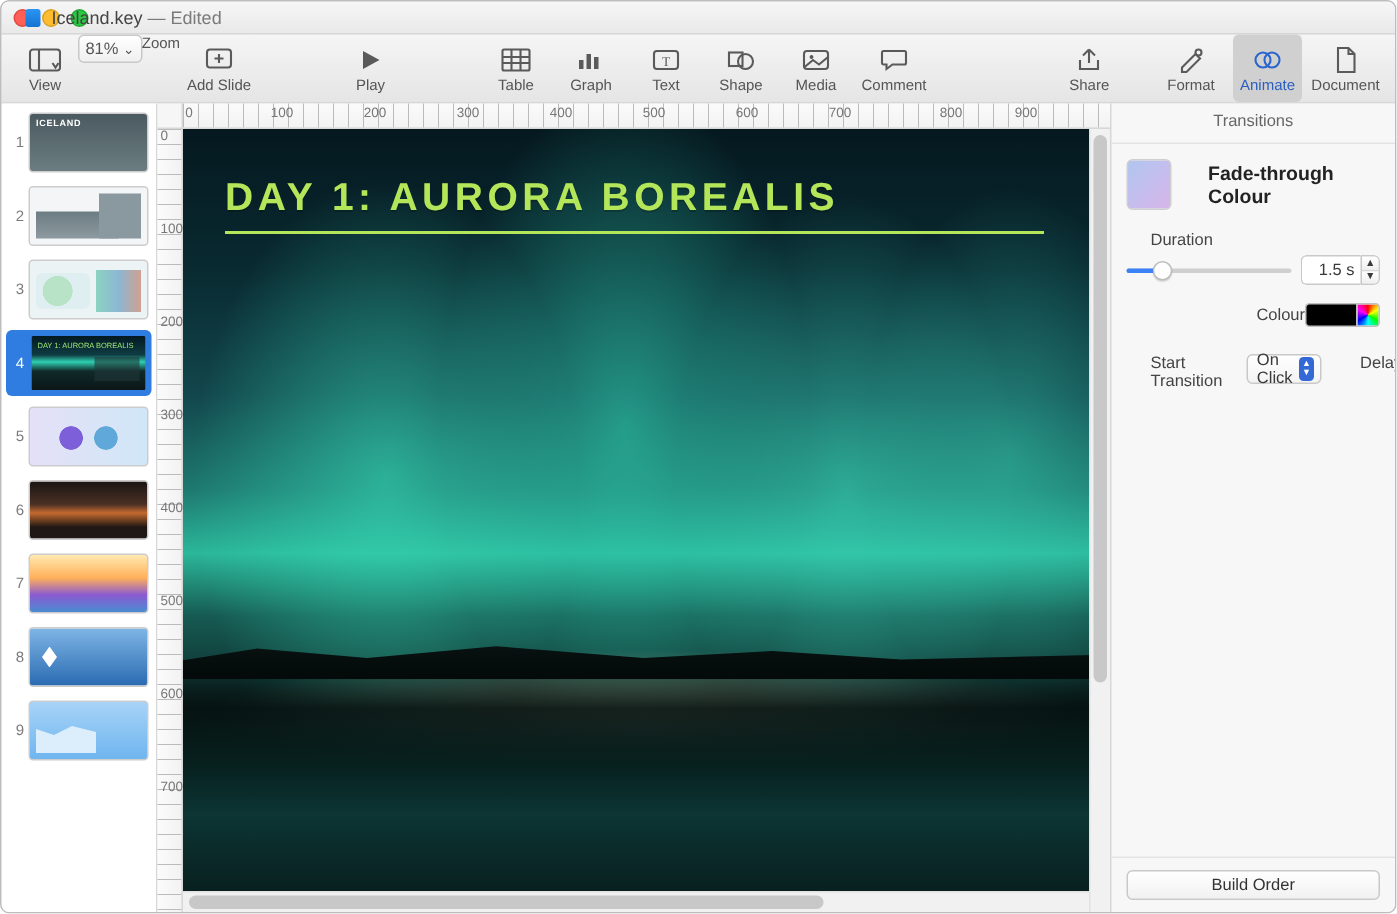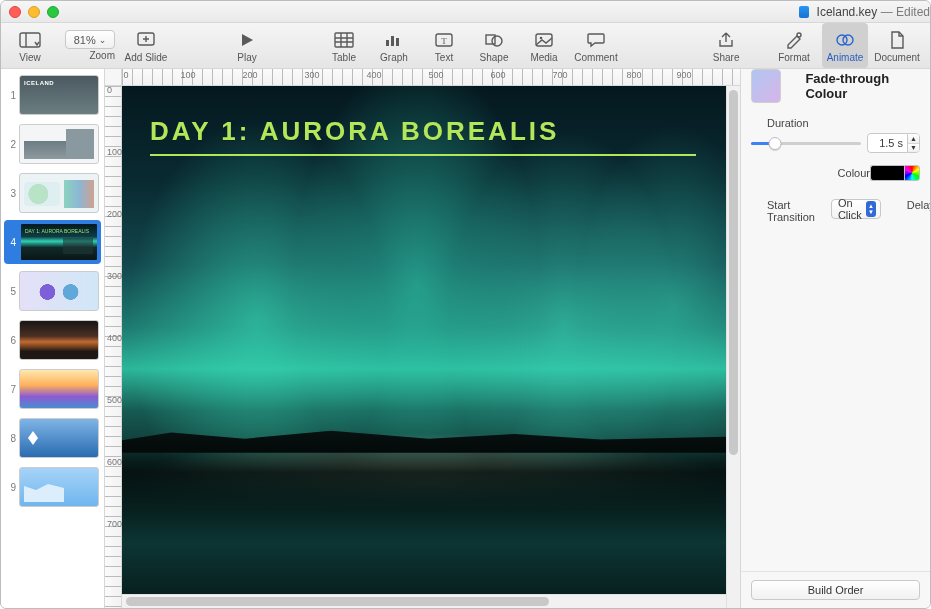--- a/index.html
+++ b/index.html
@@ -44,23 +44,24 @@
     position: relative;
   }
   .traffic { display: flex; gap: 7px; }
   .traffic span {
     width: 12px; height: 12px; border-radius: 50%; display: block;
   }
   .dot-close { background: #ff5f57; border: 0.5px solid #e24640; }
   .dot-min   { background: #febc2e; border: 0.5px solid #dba123; }
   .dot-max   { background: #28c840; border: 0.5px solid #26a634; }
   .title-center {
-    position: absolute; left: 0; right: 0; text-align: right;
+    position: absolute; left: 0; right: 0; text-align: left;
     font-size: 12px; color: #444;
     pointer-events: none;
+    padding-left: 16px;
   }
   .title-center .doc-icon {
     display: inline-block; width: 10px; height: 12px;
     background: linear-gradient(#2a95f5, #1473d1);
     border-radius: 2px; vertical-align: -2px; margin-right: 4px;
   }
   .edited { color: var(--muted); }
 
   
   .toolbar {
@@ -77,21 +78,21 @@
     color: #555; font-size: 10px;
     cursor: default;
   }
   .tb-item .glyph {
     height: 22px; display: flex; align-items: center; justify-content: center;
     width: 100%;
   }
   .tb-item .lbl { margin-top: 1px; }
   .tb-zoom {
     width: 58px;
-    display: flex; flex-direction: column; align-items: flex-end;
+    display: flex; flex-direction: row; align-items: flex-start;
   }
   .zoom-pill {
     display: flex; align-items: center; justify-content: center;
     width: 50px; height: 19px;
     border: 1px solid #c8c8c8; border-radius: 4px;
     background: linear-gradient(#fff, #f0f0f0);
     font-size: 11px; padding: 0 4px;
   }
   .zoom-pill .chev { margin-left: 3px; font-size: 9px; color: #555; }
   .tb-spacer { flex: 1; }
@@ -582,20 +583,21 @@
       </div>
       <div class="scrollbar-v">
           <div class="sb-thumb"></div>
         </div>
       <div class="scrollbar-h">
           <div class="sb-thumb"></div>
         </div>
     </div>
 
     <div class="inspector">
+      <div class="insp-header">Transitions</div>
 
       <div class="eff-row">
         <div class="eff-swatch"></div>
         <div class="eff-name">Fade-through Colour</div>
       </div>
 
       <div class="insp-label">Duration</div>
       <div class="range-row">
         <div class="range">
           <div class="track"></div>

